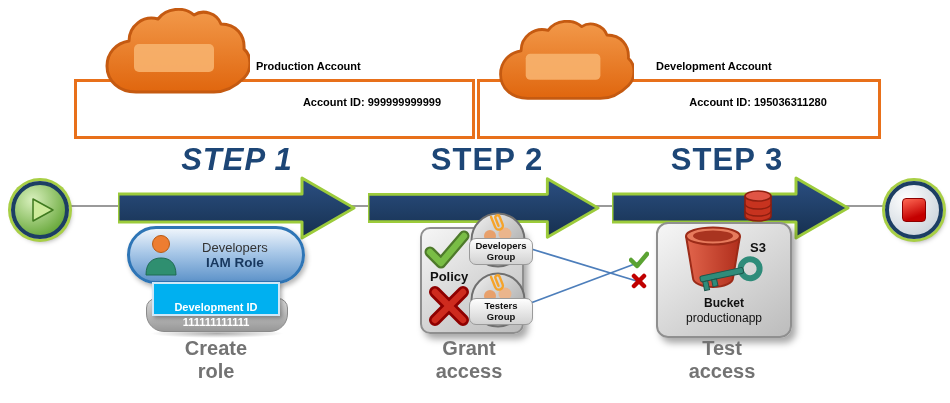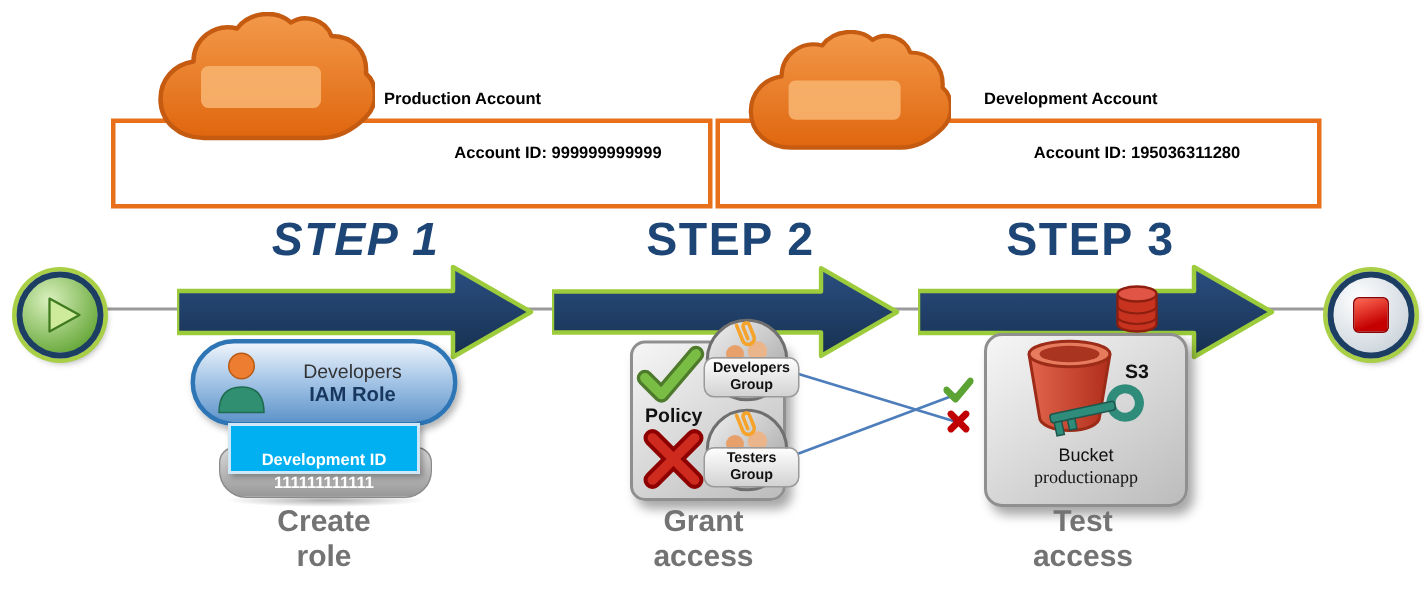--- a/index.html
+++ b/index.html
@@ -38,22 +38,22 @@
   .dev-id-badge{position:absolute;left:152px;top:282px;width:128px;height:34px;background:#00B0F0;
                 border:2px solid #cfe7f7;color:#fff;font-weight:bold;font-size:11px;text-align:center;
                 line-height:15px;padding-top:16px;box-sizing:border-box;z-index:3;box-shadow:2px 2px 4px rgba(0,0,0,.3);}
 
   .gray-card{position:absolute;background:linear-gradient(145deg,#f6f6f6,#bcbcbc);border:2px solid #8f8f8f;
              box-shadow:4px 5px 7px rgba(0,0,0,.35);z-index:2;}
   .policy-card{left:420px;top:227px;width:100px;height:103px;border-radius:10px;}
   .policy-label{position:absolute;left:8px;top:40px;font-size:13px;font-weight:bold;color:#111;}
   .s3-card{left:656px;top:222px;width:132px;height:112px;border-radius:12px;}
   .s3-label{position:absolute;left:92px;top:16px;font-weight:bold;font-size:13px;color:#111;}
-  .bucket-label{position:absolute;left:0;top:72px;width:100%;text-align:center;font-weight:normal;font-size:12px;color:#111;}
-  .bucket-name{position:absolute;left:0;top:87px;width:100%;text-align:center;font-size:12px;color:#111;font-family:Liberation Serif, serif;}
+  .bucket-label{position:absolute;left:0;top:72px;width:100%;text-align:center;font-weight:bold;font-size:12px;color:#111;}
+  .bucket-name{position:absolute;left:0;top:87px;width:100%;text-align:center;font-size:12px;color:#111;}
 
   .group-badge{position:absolute;width:66px;z-index:4;}
   .group-label{position:absolute;left:0;top:27px;width:62px;background:linear-gradient(#fefefe,#d2d2d2);
                border:1px solid #9a9a9a;border-radius:7px;font-size:9.5px;font-weight:bold;text-align:center;
                line-height:10.5px;padding:2px 0;color:#111;}
   .connector{position:absolute;z-index:1;}
   .mark{position:absolute;z-index:5;}
 
   .caption{position:absolute;width:170px;text-align:center;font-size:20px;font-weight:bold;
            color:#737373;line-height:23px;z-index:2;}

